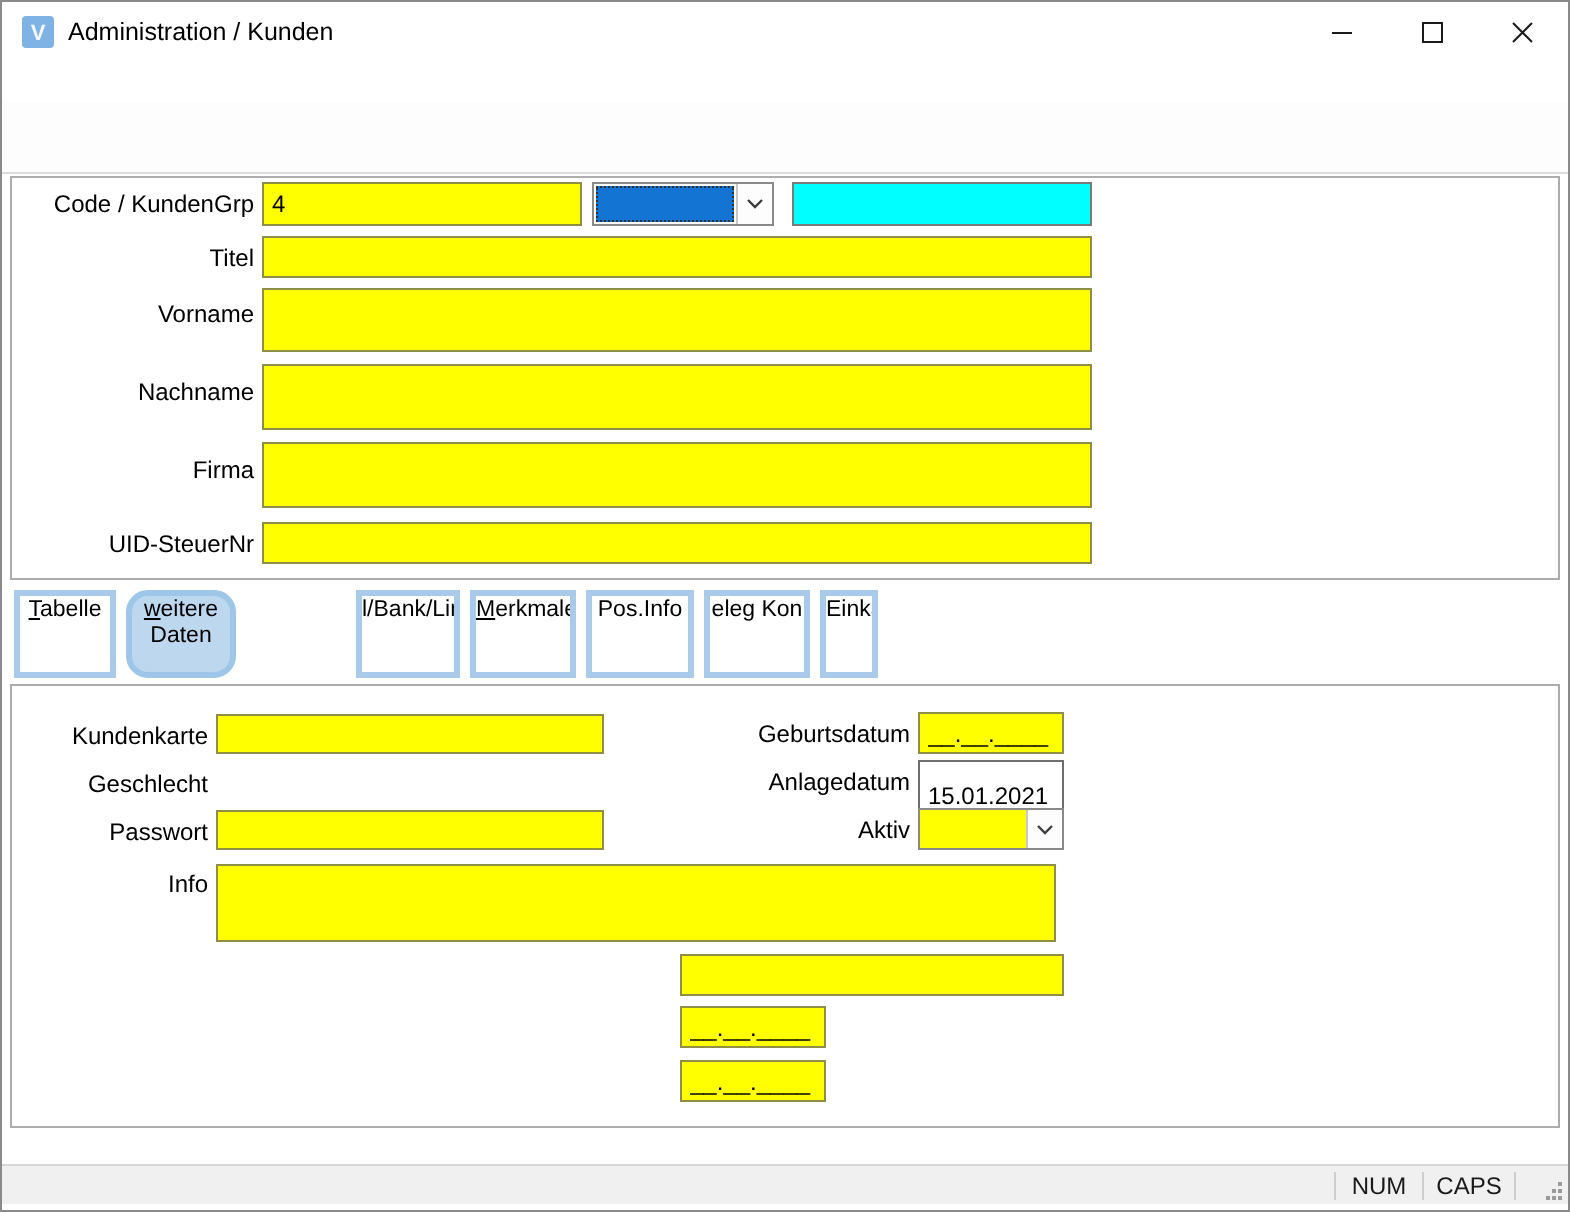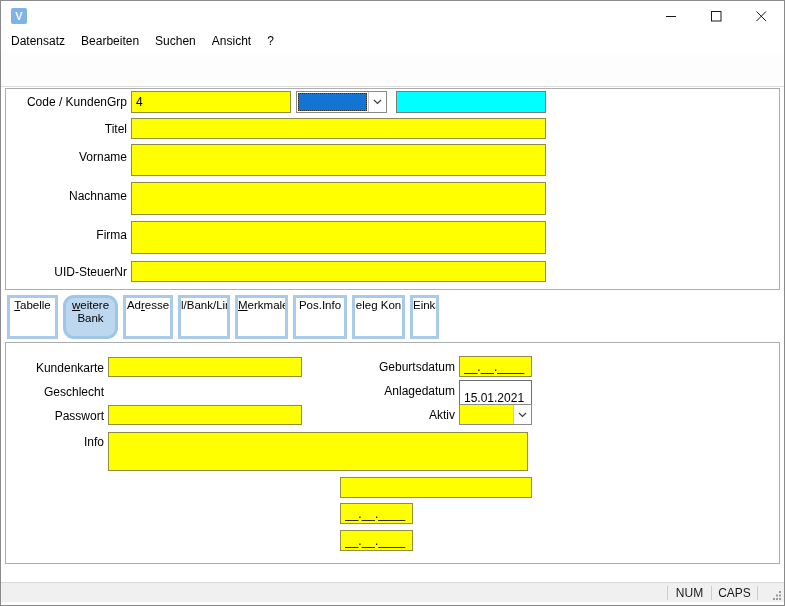--- a/index.html
+++ b/index.html
@@ -66,46 +66,40 @@
 </head>
 <body>
 
 <div class="window">
 
   <div class="titlebar">
     <svg class="app-icon" width="16" height="16">
       <rect width="16" height="16" rx="2" fill="#7fb2e5"></rect>
       <text x="8" y="12" font-size="11" font-weight="bold" fill="#f2f8fd" text-anchor="middle">V</text>
     </svg>
+    <span class="win-title">Administration / Kunden</span>
     <div class="win-controls">
       <div class="win-btn">
         <svg width="11" height="11">
             <rect x="0" y="5" width="10" height="1" fill="#1a1a1a"></rect>
           </svg>
       </div>
       <div class="win-btn">
         <svg width="11" height="11">
             <rect x="0.5" y="0.5" width="9.5" height="9.5" fill="none" stroke="#1a1a1a"></rect>
           </svg>
       </div>
       <div class="win-btn">
         <svg width="11" height="11">
             <path d="M0.5 0.5 L10 10 M10 0.5 L0.5 10" stroke="#1a1a1a" fill="none"></path>
           </svg>
       </div>
     </div>
   </div>
 
-  <div class="menubar">
-    <span class="menu-item">Datensatz</span>
-    <span class="menu-item">Bearbeiten</span>
-    <span class="menu-item">Suchen</span>
-    <span class="menu-item">Ansicht</span>
-    <span class="menu-item">?</span>
-  </div>
 
   <div class="toolbar">
     <div class="nav-icons">
       <div class="tb-btn">
         <svg width="16" height="16">
           <rect x="3" y="3" width="2" height="10" fill="#2676d3"></rect>
             <polygon points="13,3 13,13 6,8" fill="#2676d3"></polygon>
         </svg>
       </div>
       <div class="tb-btn">
@@ -248,25 +242,21 @@
 
   <div class="flabel" style="left:2px; top:264px; width:124px;">UID-SteuerNr</div>
   <input class="field" style="left: 130px; top: 260px; width: 415px; height: 21px;" value="">
 
   <div class="tab" style="left:6px; width:51px;">
     <div><span></span><span class="accel">T</span><span>abelle</span></div>
     <div></div>
   </div>
   <div class="tab selected" style="left:62px; width:55px;border-radius:11px;">
     <div><span></span><span class="accel">w</span><span>eitere</span></div>
-    <div>Bank</div>
-  </div>
-  <div class="tab" style="left:122px; width:50px;">
-    <div><span>Ad</span><span class="accel">r</span><span>esse</span></div>
-    <div></div>
+    <div>Daten</div>
   </div>
   <div class="tab" style="left:177px; width:52px;">
     <div><span>l/Bank/Lin</span><span class="accel"></span><span></span></div>
     <div></div>
   </div>
   <div class="tab" style="left:234px; width:53px;">
     <div><span></span><span class="accel">M</span><span>erkmale</span></div>
     <div></div>
   </div>
   <div class="tab" style="left:292px; width:54px;">

